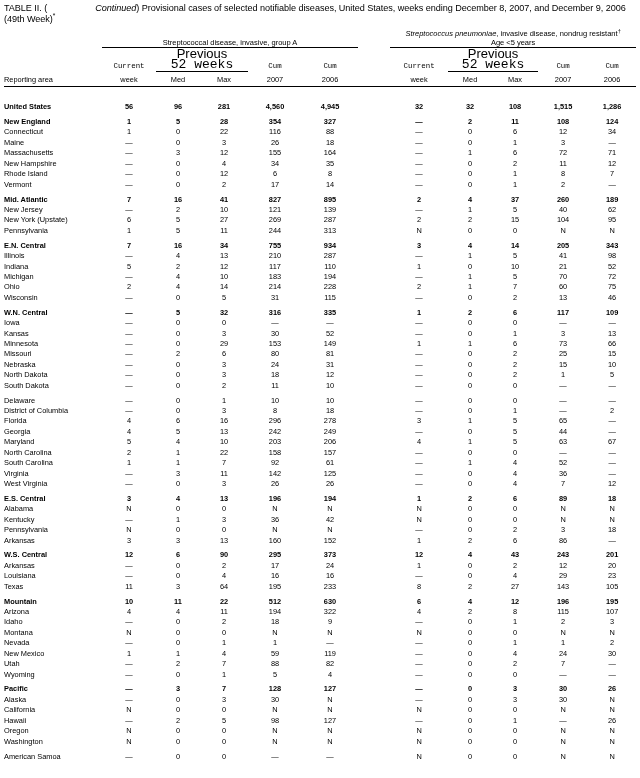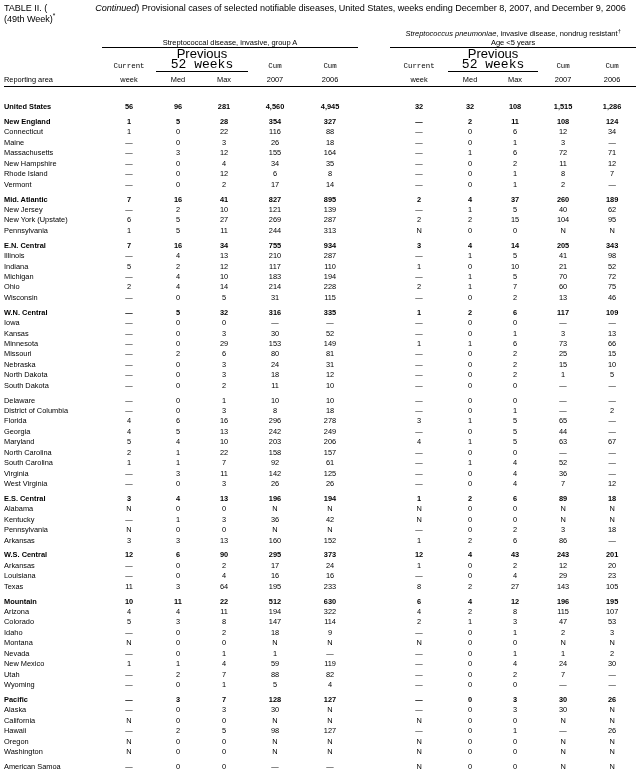--- a/index.html
+++ b/index.html
@@ -845,34 +845,20 @@
           <td class="num">194</td>
           <td class="num">322</td>
           <td></td>
           <td class="num">4</td>
           <td class="num">2</td>
           <td class="num">8</td>
           <td class="num">115</td>
           <td class="num">107</td>
         </tr>
         <tr class="row">
-          <td class="area">Colorado</td>
-          <td class="num">5</td>
-          <td class="num">3</td>
-          <td class="num">8</td>
-          <td class="num">147</td>
-          <td class="num">114</td>
-          <td></td>
-          <td class="num">2</td>
-          <td class="num">1</td>
-          <td class="num">3</td>
-          <td class="num">47</td>
-          <td class="num">53</td>
-        </tr>
-        <tr class="row">
           <td class="area">Idaho</td>
           <td class="num">—</td>
           <td class="num">0</td>
           <td class="num">2</td>
           <td class="num">18</td>
           <td class="num">9</td>
           <td></td>
           <td class="num">—</td>
           <td class="num">0</td>
           <td class="num">1</td>

